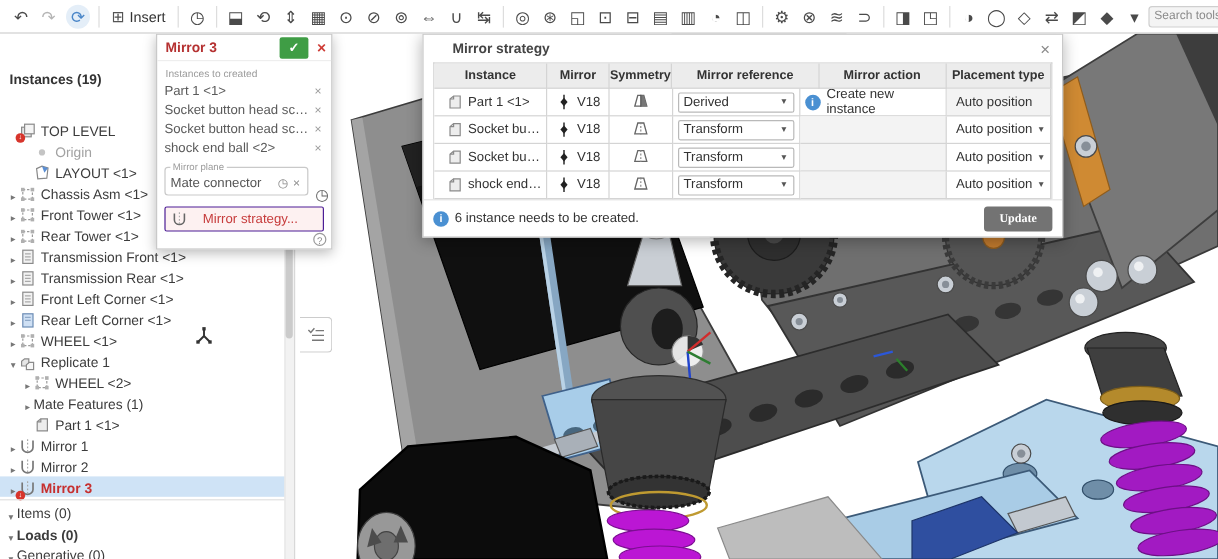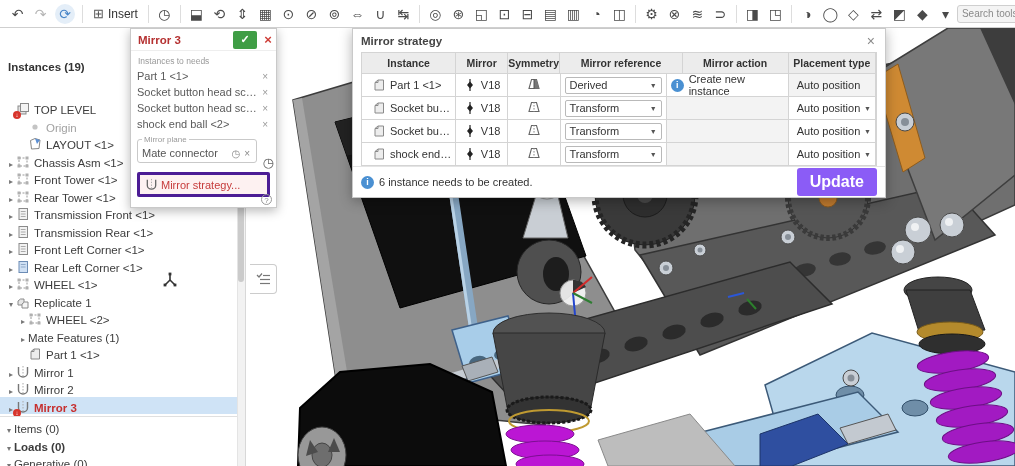--- a/index.html
+++ b/index.html
@@ -60,52 +60,52 @@
   .m3-label { font-size:8.5px; color:#9a9a9a; margin:1px 0 2px 1px; }
   .m3-item { height:16px; display:flex; align-items:center; font-size:11px; color:#5a5a5a; }
   .m3-item .nm { flex:1; overflow:hidden; text-overflow:ellipsis; white-space:nowrap; }
   .m3-item .rm { color:#9a9a9a; font-size:10px; padding:0 2px; cursor:pointer; }
   .m3-plane { position:relative; margin-top:7px; width:120px; border:1px solid #c9c9c9; border-radius:3px; padding:7px 4px 3px; }
   .m3-plane .pl-label { position:absolute; left:4px; top:-5px; background:#fff; font-size:8px; color:#9a9a9a; padding:0 2px; }
   .m3-plane .pl-row { display:flex; align-items:center; font-size:11px; color:#555; }
   .m3-plane .pl-row .nm { flex:1; }
   .m3-plane .micon { color:#8a8a8a; font-size:10px; margin:0 2px; cursor:pointer; }
   .m3-clock { position:absolute; right:2px; top:104px; font-size:13px; color:#666; cursor:pointer; }
-  .m3-strategy { margin-top:9px; border:3px solid #4c1d95; background:#fdf1f1; border-radius:2px;
-                 display:flex; align-items:center; gap:3px; padding:3px 5px; cursor:pointer; }
+  .m3-strategy { margin-top:9px; border:1px solid #4c1d95; background:#fdf1f1; border-radius:2px;
+                 display:flex; align-items:center; gap:13px; padding:3px 5px; cursor:pointer; }
   .m3-strategy .txt { font-size:11px; color:#c63b3b; }
   .m3-help { position:absolute; right:4px; bottom:2px; width:11px; height:11px; border:1px solid #9a9a9a; border-radius:50%;
              font-size:8px; color:#8a8a8a; text-align:center; line-height:11px; cursor:pointer; }
 
   
   .ms { position:absolute; left:352px; top:28px; width:534px; z-index:5; background:#fff;
         border:1px solid #c9c9c9; box-shadow:0 3px 12px rgba(0,0,0,.3); }
-  .ms-head { height:23px; display:flex; align-items:center; padding:0 8px; }
+  .ms-head { height:23px; display:flex; align-items:center; padding:0 8px;margin-left:16px; }
   .ms-title { flex:1; font-size:11.5px; font-weight:bold; color:#444; }
   .ms-close { font-size:14px; color:#8a8a8a; cursor:pointer; padding:0 2px; }
   .ms-table { margin:0 8px; border:1px solid #d4d4d4; border-bottom:none; }
   .ms-hrow, .ms-row { display:flex; }
   .ms-hrow { background:#ececec; height:21px; }
   .ms-hcell { font-size:10.5px; font-weight:bold; color:#333; display:flex; align-items:center; justify-content:center;
               border-right:1px solid #d4d4d4; border-bottom:1px solid #d4d4d4; }
   .ms-row { height:23px; background:#fff; }
   .ms-cell { font-size:11px; color:#333; display:flex; align-items:center; border-right:1px solid #d4d4d4;
              border-bottom:1px solid #d4d4d4; padding:0 4px; overflow:hidden; }
   .ms-cell.dis { background:#f3f3f3; }
   .ms-cell .ci { margin-right:4px; flex:0 0 auto; display:flex; }
   .ms-sel { flex:1; height:17px; border:1px solid #b9b9b9; border-radius:2px; background:#fff; display:flex;
             align-items:center; padding:0 4px; font-size:11px; color:#333; cursor:pointer; }
   .ms-sel .car { margin-left:auto; font-size:7px; color:#555; }
   .caret-only { margin-left:auto; font-size:7px; color:#555; }
   .info-dot { width:13px; height:13px; border-radius:50%; background:#4a90d2; color:#fff; font-size:9px; font-weight:bold;
               text-align:center; line-height:13px; flex:0 0 auto; margin-right:5px; font-style:normal; }
   .ms-foot { height:31px; display:flex; align-items:center; padding:0 8px; border-top:1px solid #e4e4e4; margin-top:0; }
   .ms-foot .msg { font-size:11px; color:#333; }
-  .ms-update { margin-left:auto; background:#8b5cf6; color:#fff; font-size:16px; font-weight:bold; border:none;
-               border-radius:3px; padding:5px 13px; cursor:pointer; font-family:Liberation Sans, sans-serif; }
+  .ms-update { margin-left:auto; background:#737373; color:#fff; font-size:10px; font-weight:bold; border:none;
+               border-radius:3px; padding:5px 13px; cursor:pointer; font-family:Liberation Serif, serif; }
   .txt-trunc { overflow:hidden; text-overflow:ellipsis; white-space:nowrap; }
 </style>
 </head>
 <body>
 
 <div class="app">
 
   <div class="toolbar">
     <span id="tb-icons" style="display:flex;align-items:center;">
         <span class="tb-icon">↶</span>
@@ -507,21 +507,21 @@
     </svg>
   </div>
 
   <div class="m3">
     <div class="m3-head">
       <span class="m3-title">Mirror 3</span>
       <span class="m3-check">✓</span>
       <span class="m3-close">×</span>
     </div>
     <div class="m3-body">
-      <div class="m3-label">Instances to needs</div>
+      <div class="m3-label">Instances to created</div>
       <div id="m3-items">
           <div class="m3-item">
             <span class="nm">Part 1 &lt;1&gt;</span>
             <span class="rm">×</span>
           </div>
           <div class="m3-item">
             <span class="nm">Socket button head screw M3...</span>
             <span class="rm">×</span>
           </div>
           <div class="m3-item">

